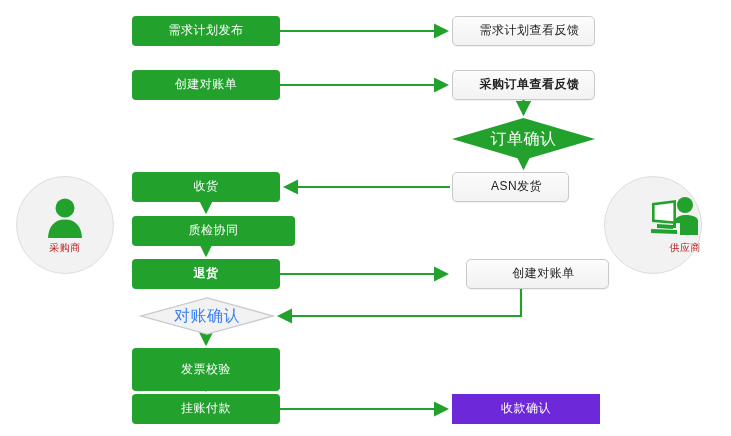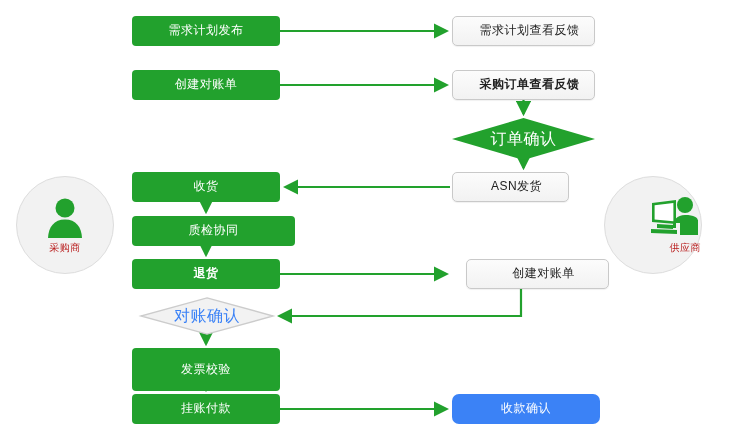--- a/index.html
+++ b/index.html
@@ -30,23 +30,23 @@
     line-height: 1.1;
     letter-spacing: 0.5px;
     z-index: 5;
   }
   .node.green {
     background: #22A12D;
     color: #ffffff;
     border-radius: 4px;
   }
   .node.orange {
-    background: #3b82f6;
+    background: #6d28d9;
     color: #ffffff;
-    border-radius: 7px;
+    border-radius: 0;
   }
   .node.plain {
     background: linear-gradient(180deg, #fcfcfc 0%, #f2f2f2 100%);
     color: #222222;
     border: 1px solid #c9c9c9;
     border-radius: 5px;
     box-shadow: 0 1px 1px rgba(0,0,0,0.06);
     padding-left: 12px;
   }
 

